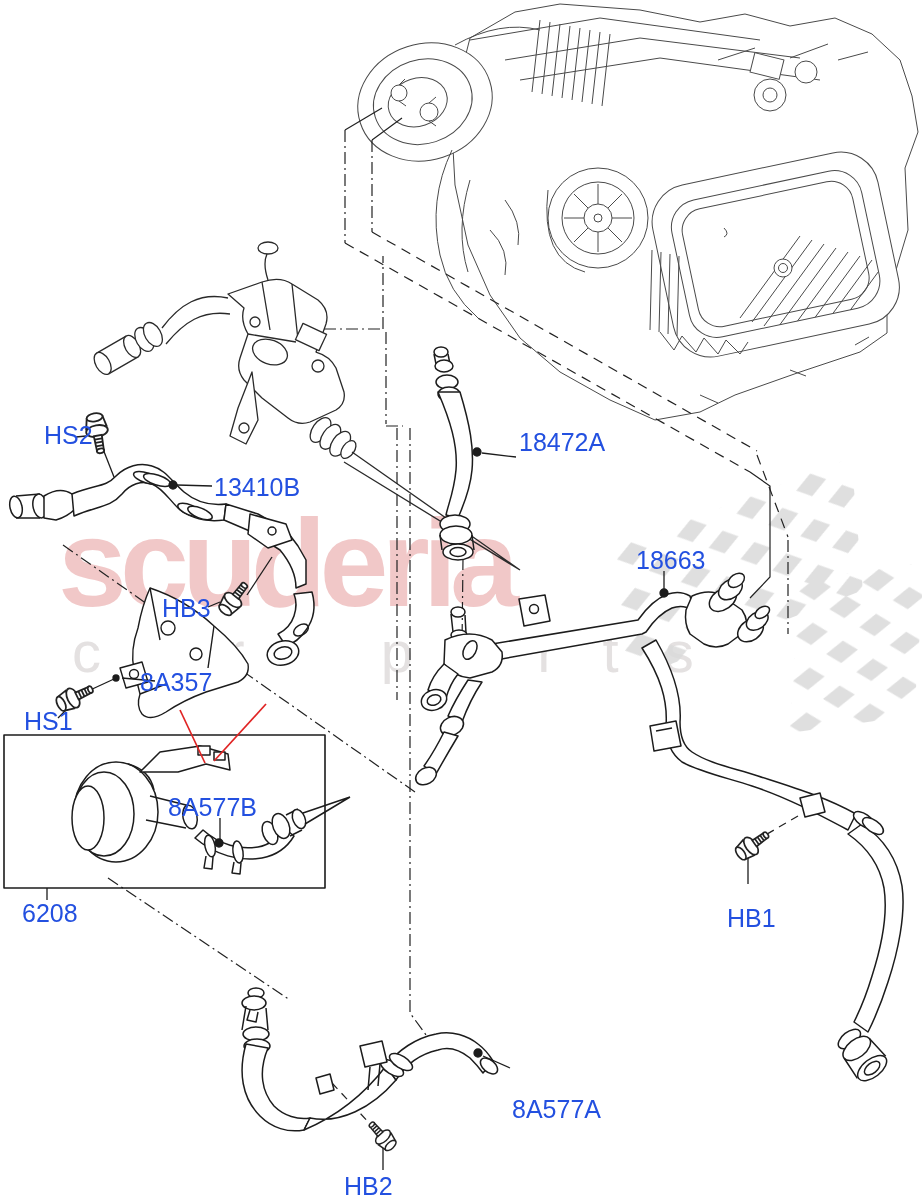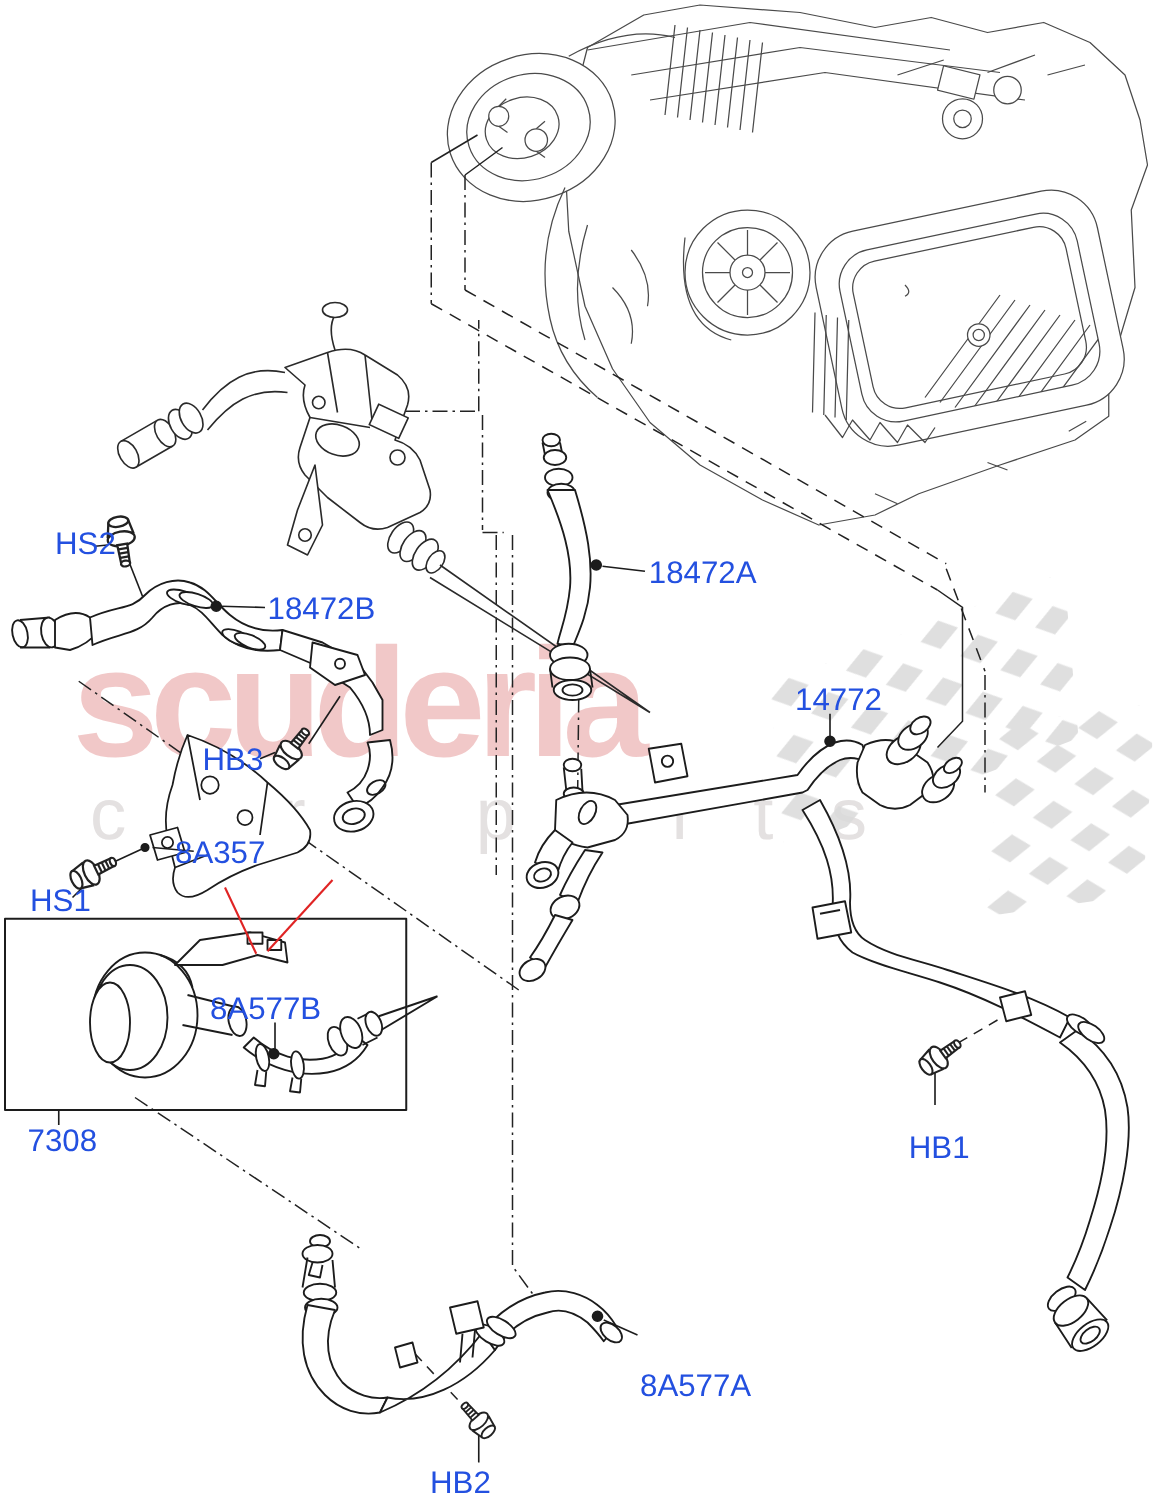--- a/index.html
+++ b/index.html
@@ -321,24 +321,24 @@
     <g>
       <use href="#bolt" transform="translate(97,431) rotate(80) scale(1.15)"></use>
       <use href="#bolt" transform="translate(73,698) rotate(-26) scale(1.1)"></use>
       <use href="#bolt" transform="translate(233,600) rotate(-52) scale(1.05)"></use>
       <use href="#bolt" transform="translate(751,846) rotate(-36) scale(1.05)"></use>
       <use href="#bolt" transform="translate(383,1137) rotate(-132) scale(0.95)"></use>
     </g>
   </svg>
 
   <div class="plabel" style="left:44px;top:421px">HS2</div>
-  <div class="plabel" style="left:214px;top:473px">18472B</div>
+  <div class="plabel" style="left:214px;top:473px">13410B</div>
   <div class="plabel" style="left:162px;top:594px">HB3</div>
   <div class="plabel" style="left:140px;top:668px">8A357</div>
   <div class="plabel" style="left:24px;top:707px">HS1</div>
-  <div class="plabel" style="left:22px;top:899px">7308</div>
+  <div class="plabel" style="left:22px;top:899px">6208</div>
   <div class="plabel" style="left:168px;top:793px">8A577B</div>
-  <div class="plabel" style="left:519px;top:444px">18472A</div>
-  <div class="plabel" style="left:636px;top:546px">14772</div>
+  <div class="plabel" style="left:519px;top:428px">18472A</div>
+  <div class="plabel" style="left:636px;top:546px">18663</div>
   <div class="plabel" style="left:727px;top:904px">HB1</div>
   <div class="plabel" style="left:512px;top:1095px">8A577A</div>
   <div class="plabel" style="left:344px;top:1172px">HB2</div>
 </div>
 
 </body></html>

